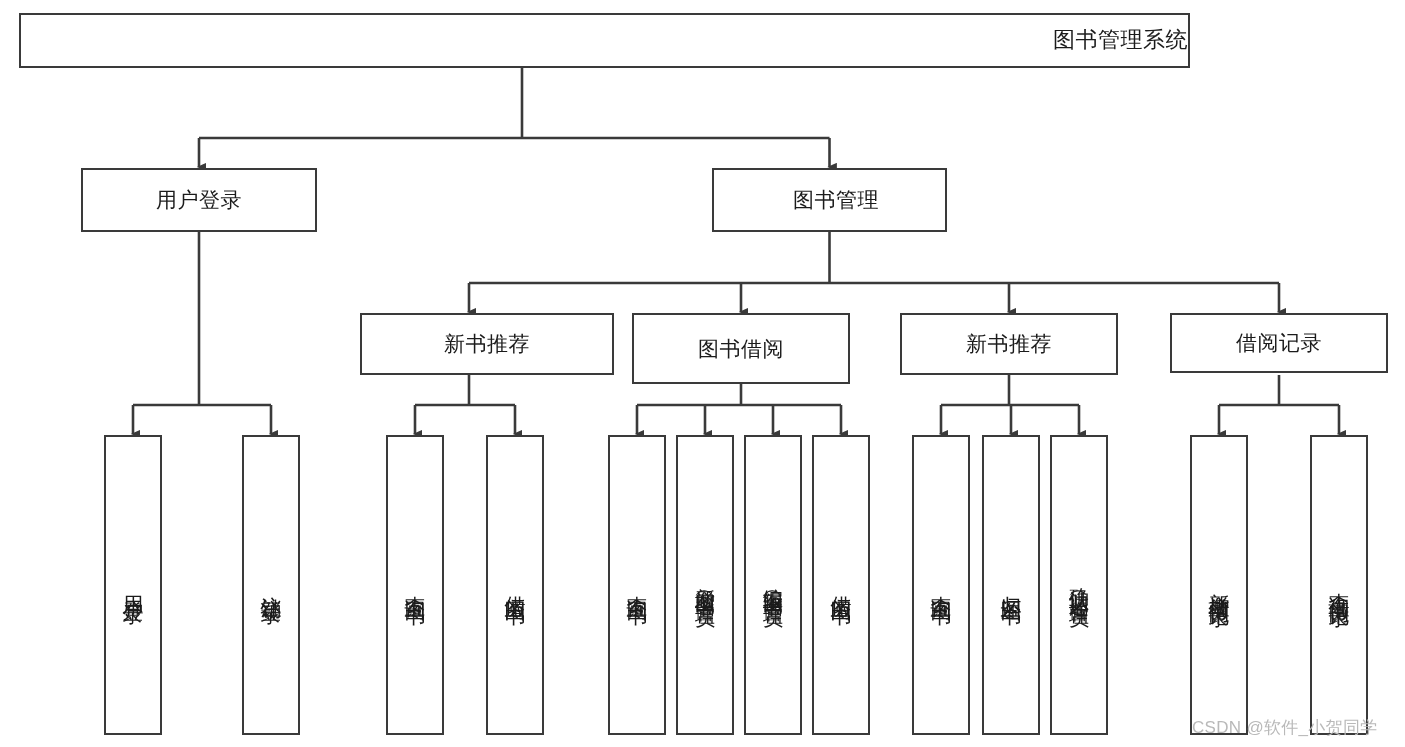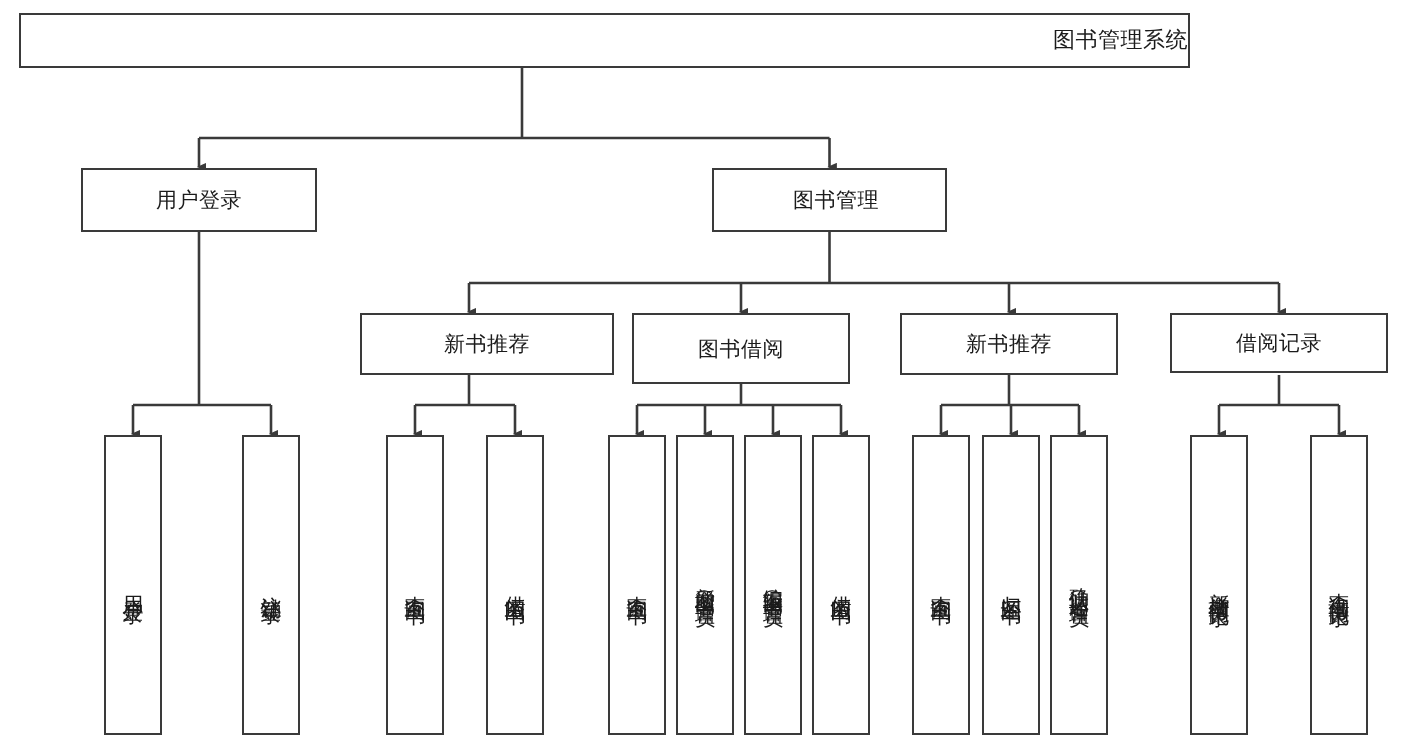--- a/index.html
+++ b/index.html
@@ -170,13 +170,14 @@
       <div class="node vertical narrow" style="left: 1050px; top: 435px; width: 58px; height: 300px;">
         <span class="label">确认归还（管理员）</span>
       </div>
       <div class="node vertical" style="left: 1190px; top: 435px; width: 58px; height: 300px;">
         <span class="label">新增借阅记录</span>
       </div>
       <div class="node vertical" style="left: 1310px; top: 435px; width: 58px; height: 300px;">
         <span class="label">查询借阅记录</span>
       </div>
     </div>
+  <div class="watermark" style="left: 1192px; top: 716px;">CSDN @软件_小贺同学</div>
 </div>
 
 </body></html>

